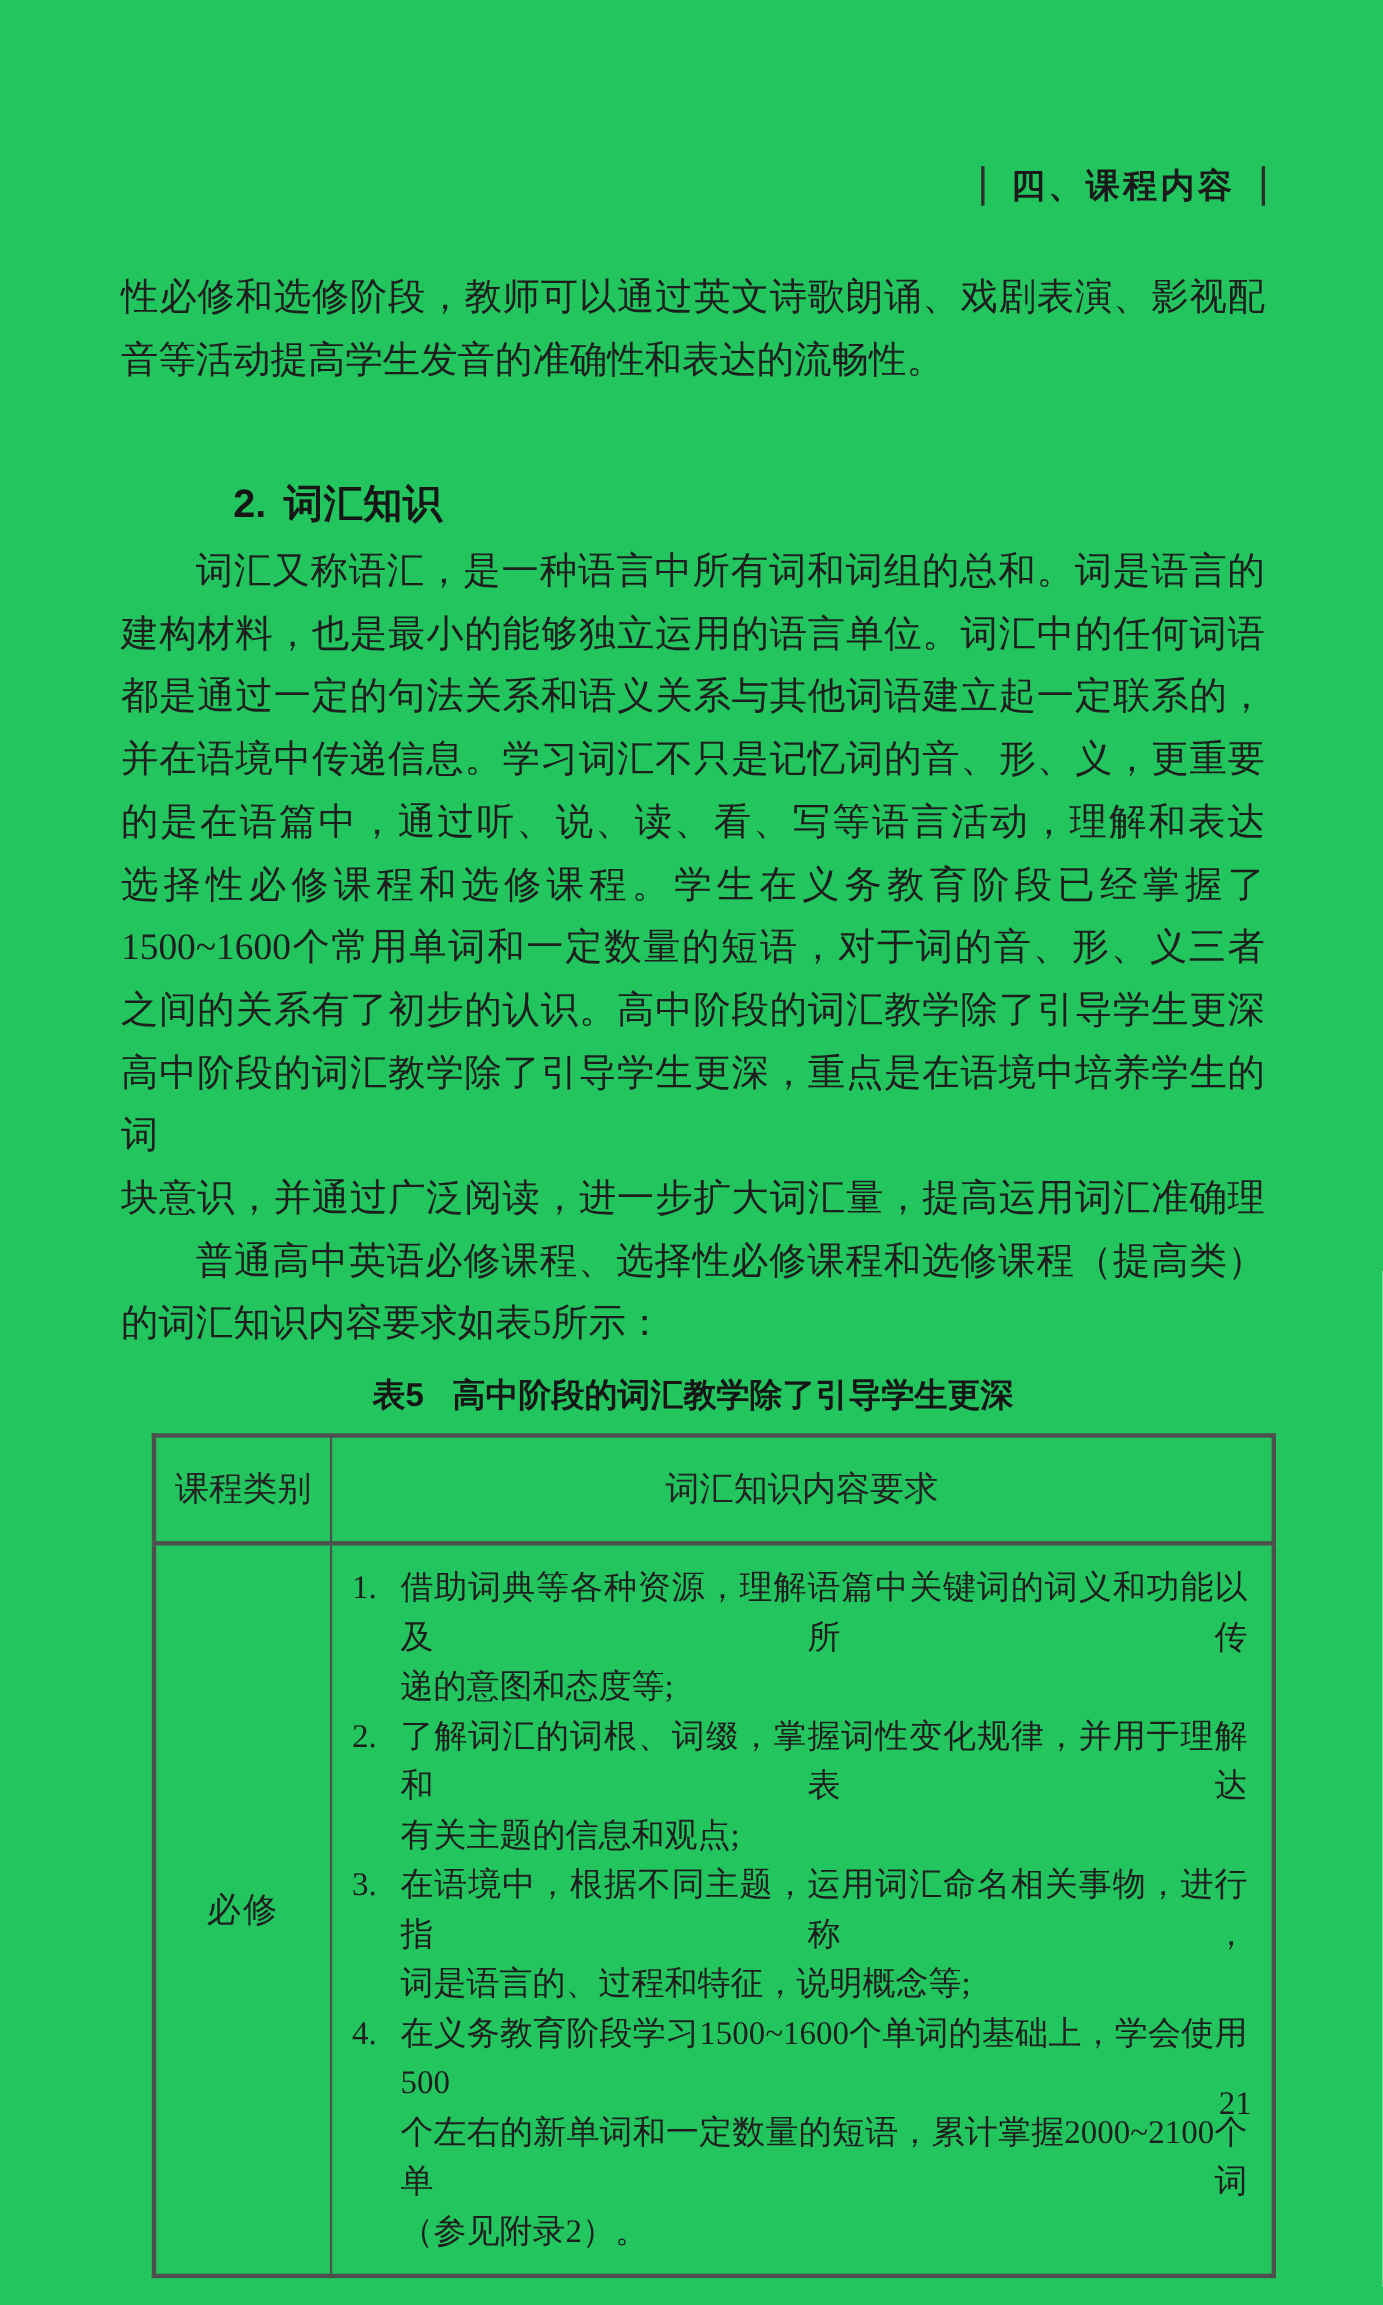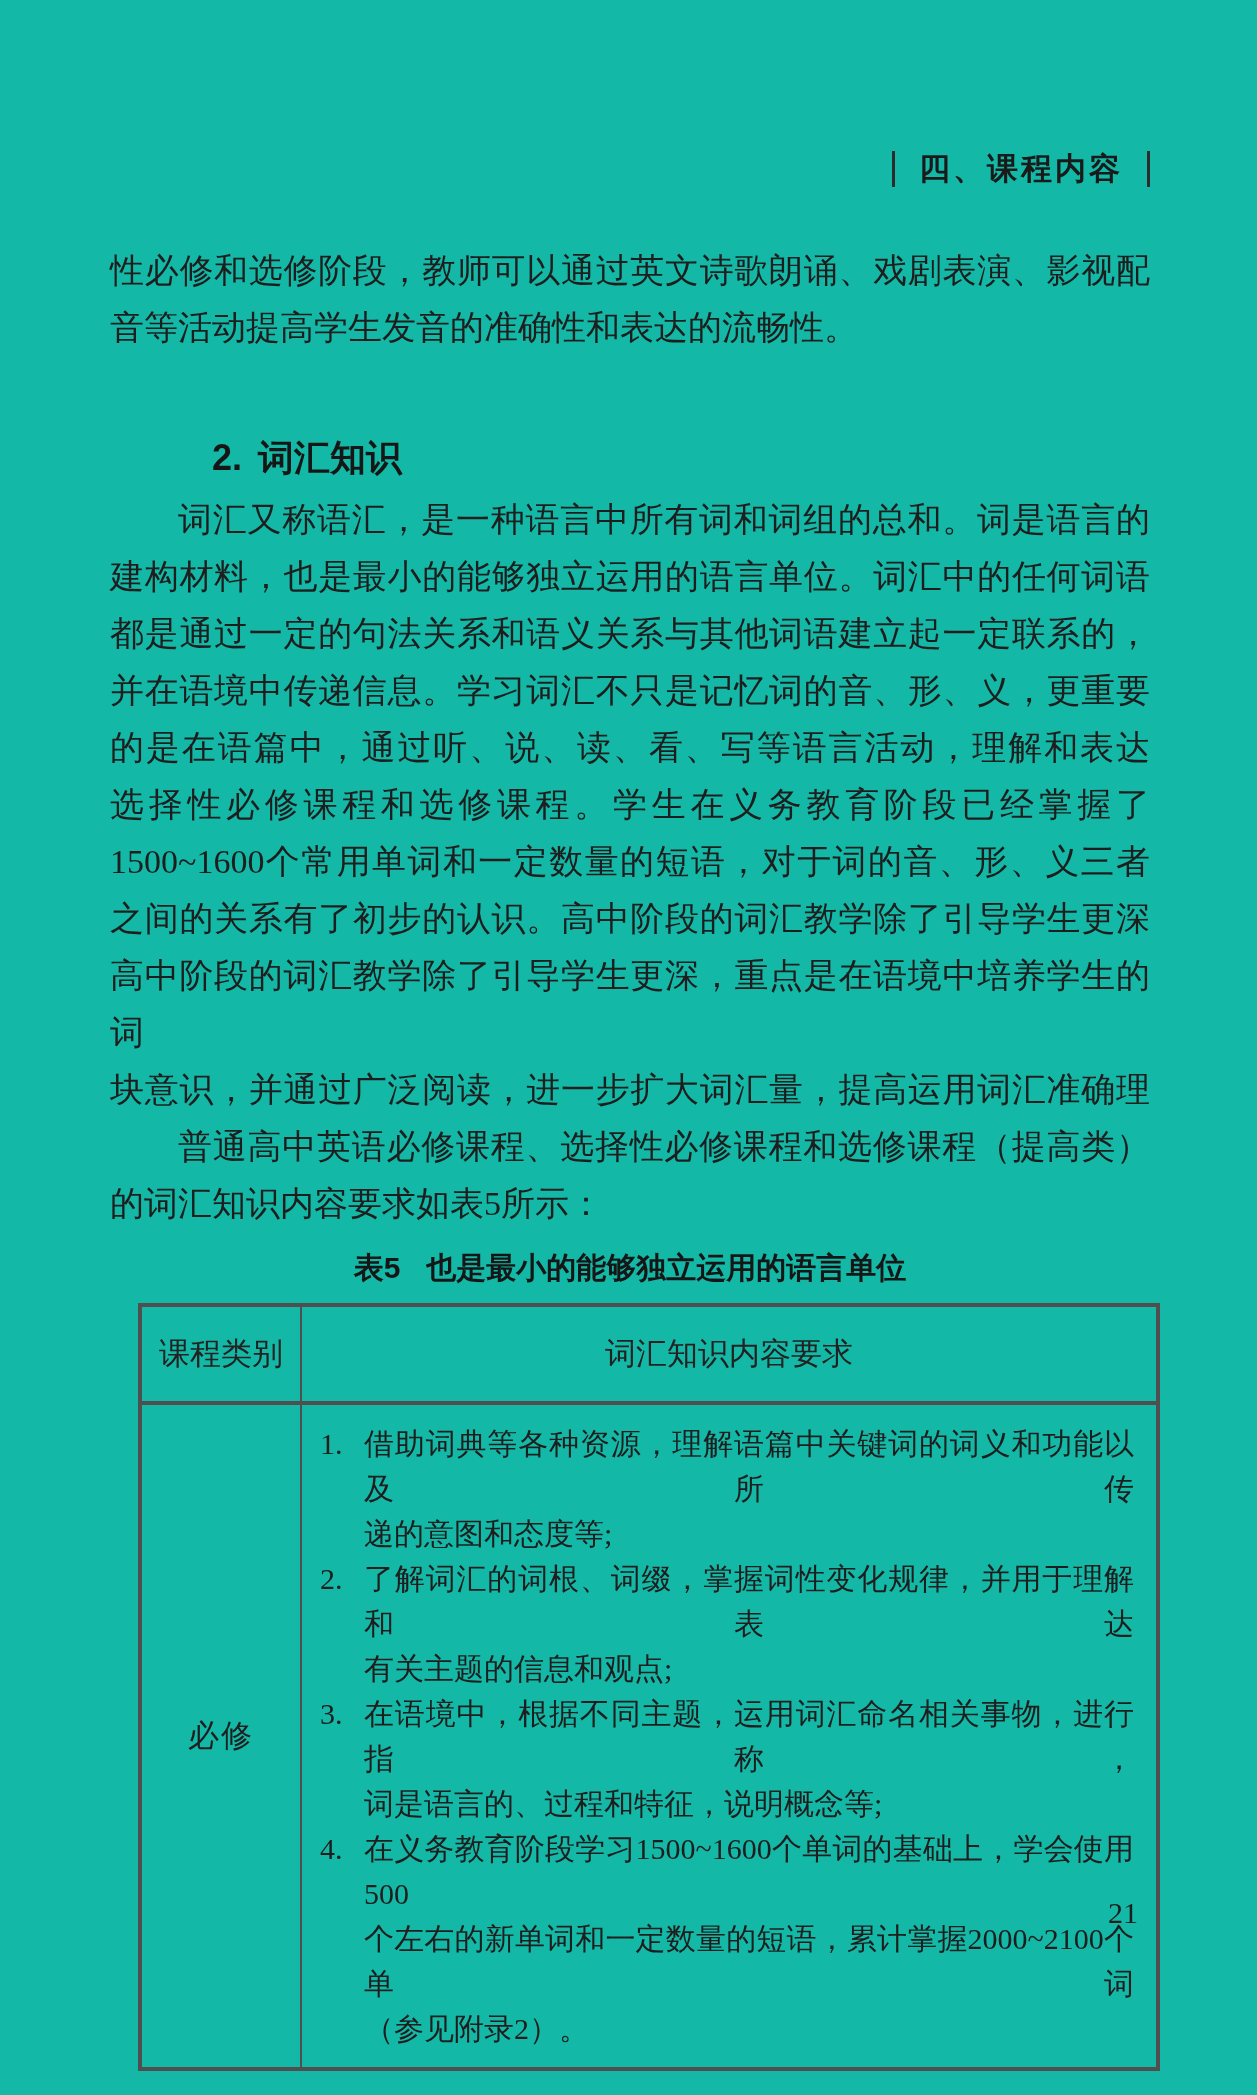--- a/index.html
+++ b/index.html
@@ -1,20 +1,20 @@
 <!DOCTYPE html>
 <html lang="zh"><head>
 <meta charset="utf-8">
 <style>
   html,body{margin:0;padding:0;background:#e8e8e8;}
   .page{
     position:relative;
     width:1257px;height:2095px;
     margin:0 auto;
-    background:#14b8a6;
+    background:#22c55e;
     color:#1f1f1f;
     font-family:"Liberation Serif","DejaVu Serif",serif;
     box-sizing:border-box;
     padding:0 107px 0 110px;
     overflow:hidden;
   }
   
   .running-header{
     padding-top:148px;
     display:flex;justify-content:flex-end;align-items:center;gap:24px;
@@ -110,21 +110,21 @@
     <div class="jline">高中阶段的词汇教学除了引导学生更深，重点是在语境中培养学生的词</div>
     <div class="jline">块意识，并通过广泛阅读，进一步扩大词汇量，提高运用词汇准确理</div>
   </div>
 
   <div class="para p3">
     <div class="jline indent">普通高中英语必修课程、选择性必修课程和选修课程（提高类）</div>
     <div class="lline">的词汇知识内容要求如表5所示：</div>
   </div>
 
   <div class="tbl-caption">
-    <span class="cap-label">表5</span><span>也是最小的能够独立运用的语言单位</span>
+    <span class="cap-label">表5</span><span>高中阶段的词汇教学除了引导学生更深</span>
   </div>
 
   <table class="vocab">
     <thead>
       <tr>
         <th class="col1">课程类别</th>
         <th class="col2">词汇知识内容要求</th>
       </tr>
     </thead>
     <tbody>

